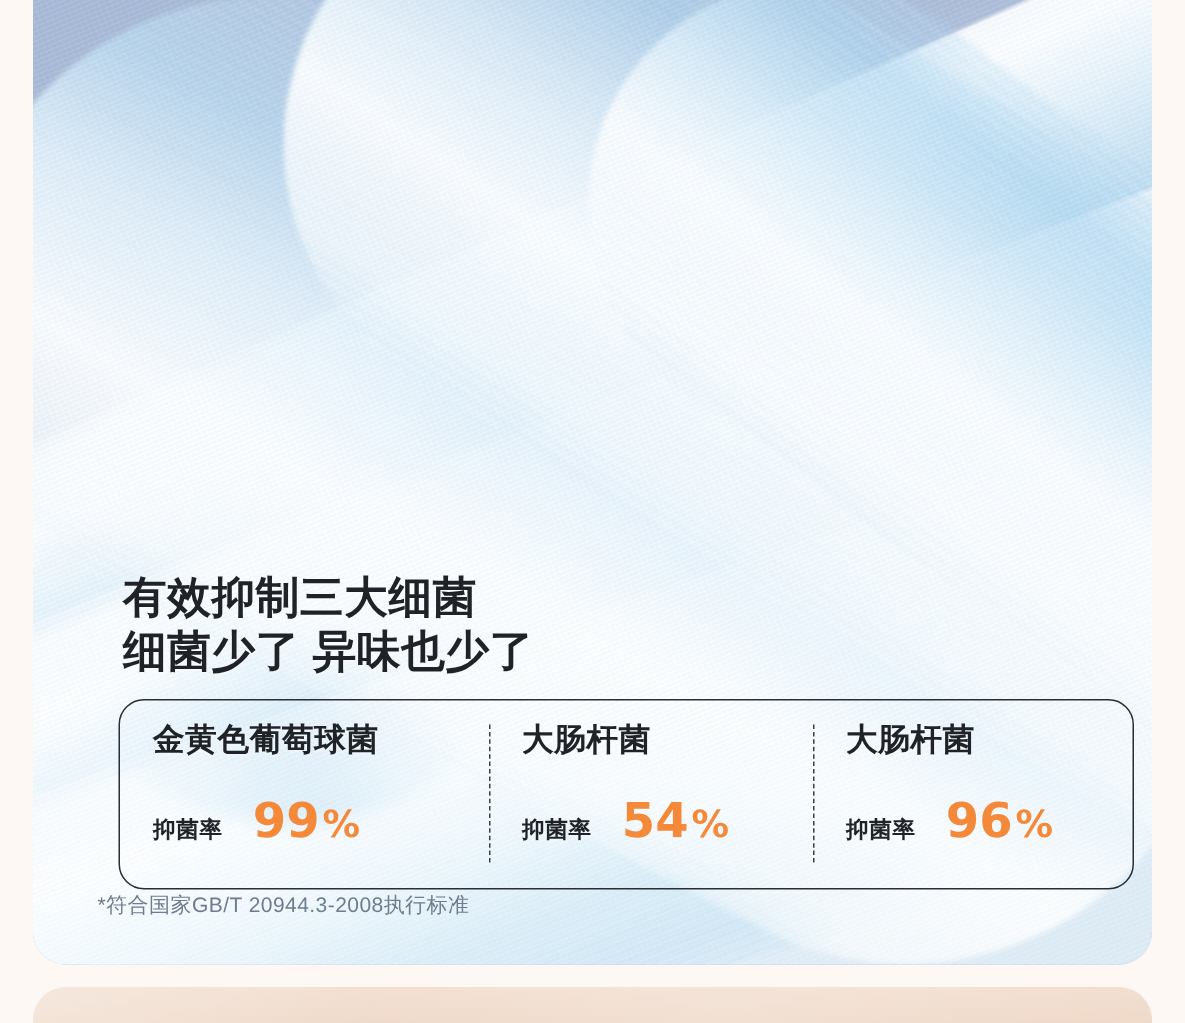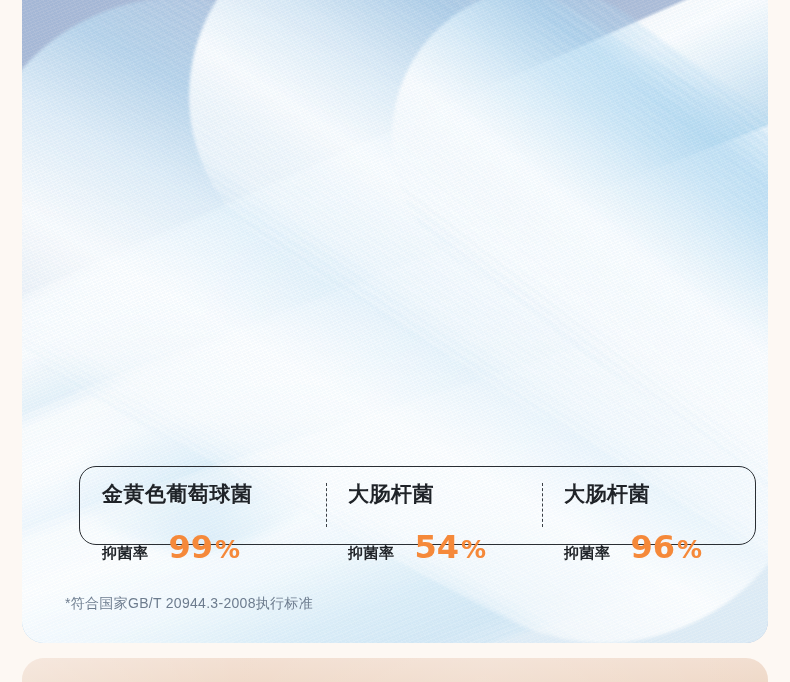--- a/index.html
+++ b/index.html
@@ -270,21 +270,21 @@
     white-space: nowrap;
   }
   .headline .l2 { display: block; }
 
   
   .stats-card {
     position: absolute;
     left: 57px;
     top: 466px;
     width: 677px;
-    height: 79px;
+    height: 127px;
     border: 1.6px solid #2a2e33;
     border-radius: 17px;
     display: flex;
     align-items: stretch;
   }
 
   .stat-cell {
     position: relative;
     flex: 1 1 0;
     padding: 14px 0 0 22px;
@@ -393,20 +393,24 @@
     <div class="ribbon ribC"></div>
     <div class="mound arc3"></div>
     <div class="mound arc4"></div>
     <div class="ribbon ribD"></div>
     <div class="ribbon ribE"></div>
     <div class="ribbon ribF"></div>
 
     <div class="weave"></div>
     <div class="wash"></div>
 
+    <div class="headline">
+      <span>有效抑制三大细菌</span>
+      <span class="l2">细菌少了 异味也少了</span>
+    </div>
 
     <div class="stats-card">
 
       <div class="stat-cell cell-1">
         <div class="stat-name">金黄色葡萄球菌</div>
         <div class="stat-row">
           <span class="stat-label">抑菌率</span>
           <span class="stat-value"><span>99</span><span class="pct">%</span></span>
         </div>
       </div>

